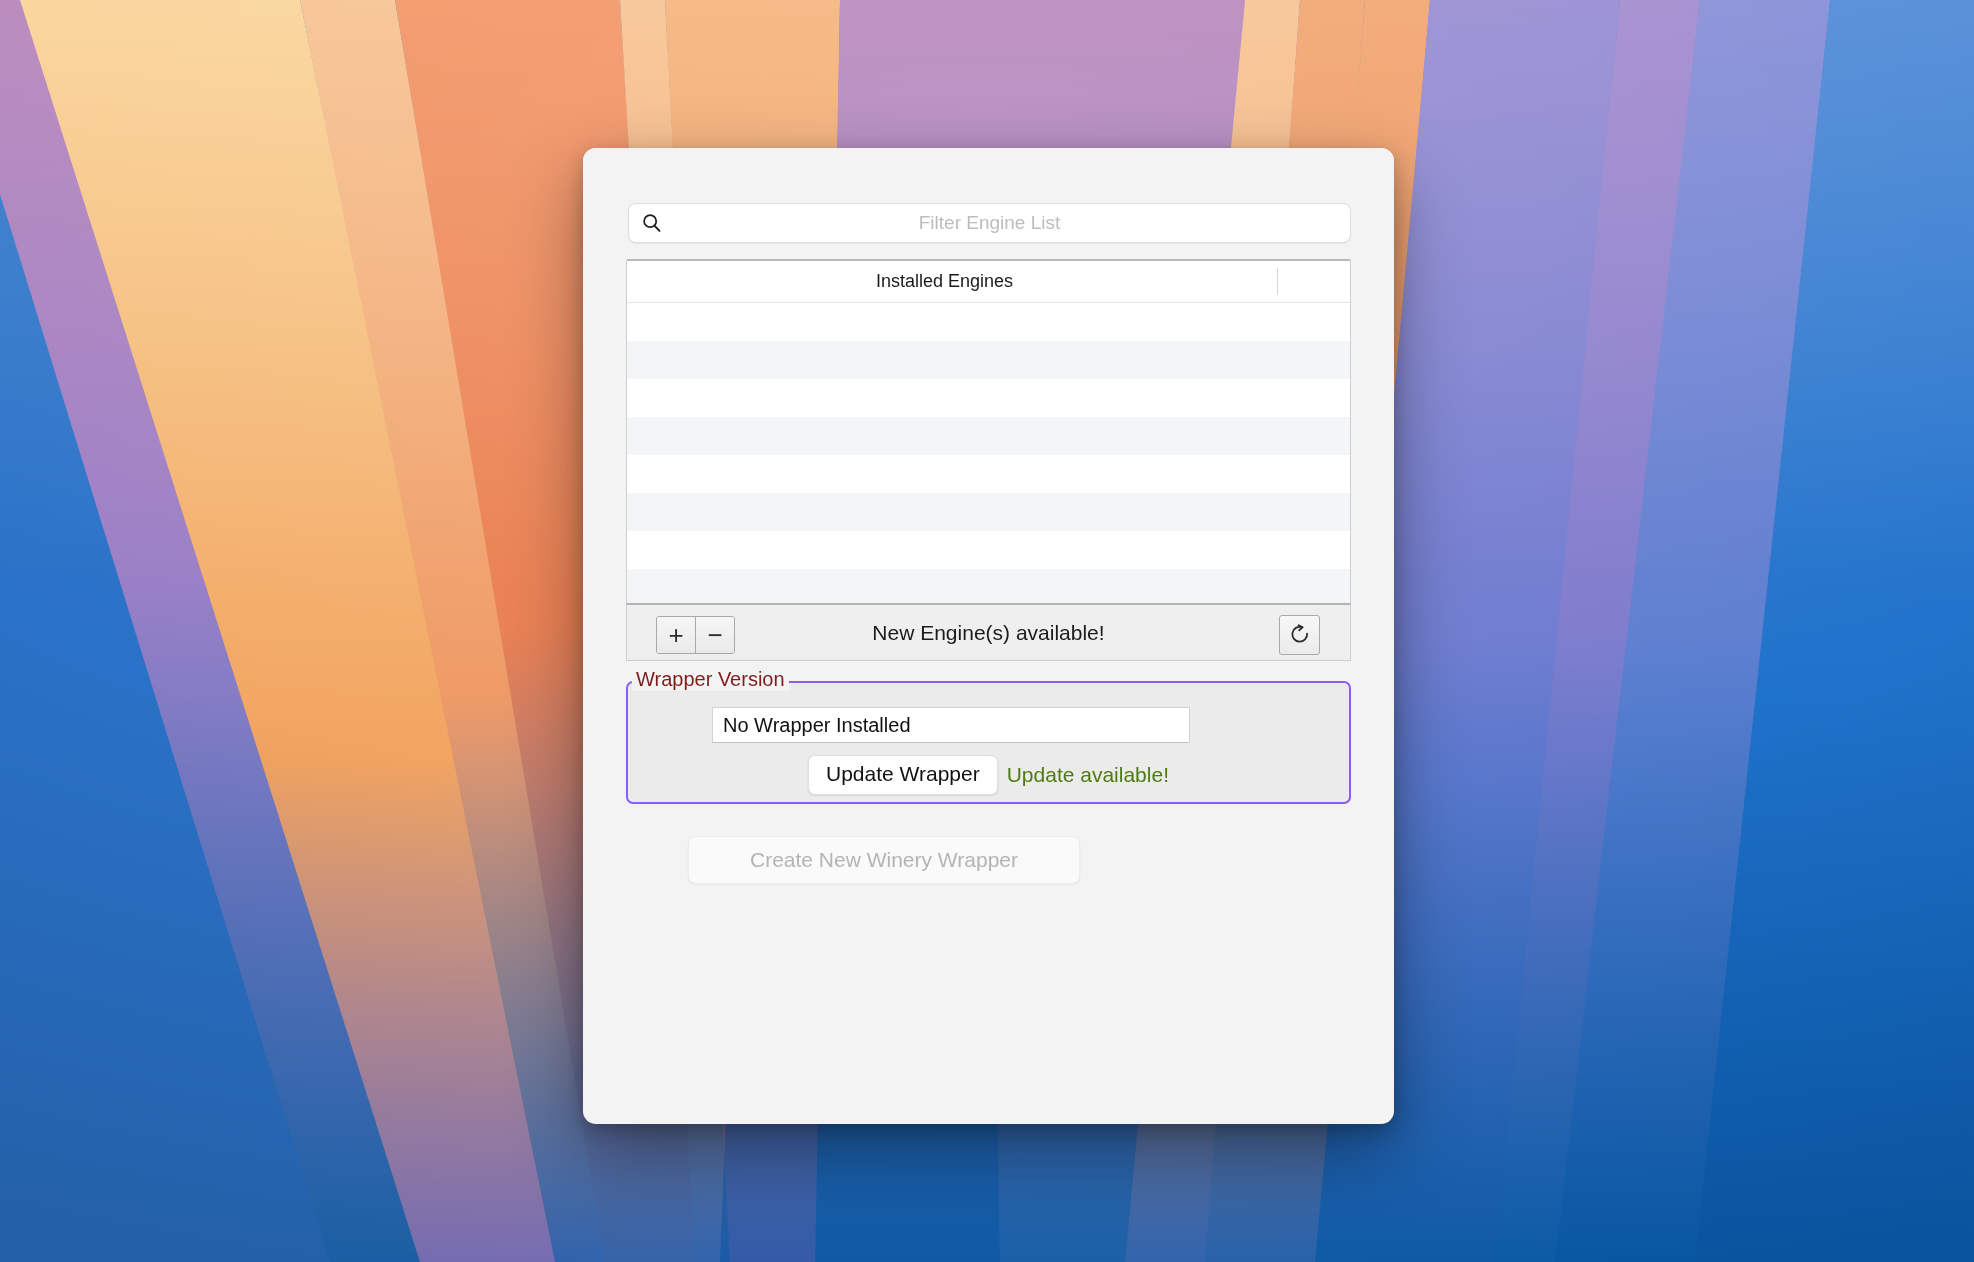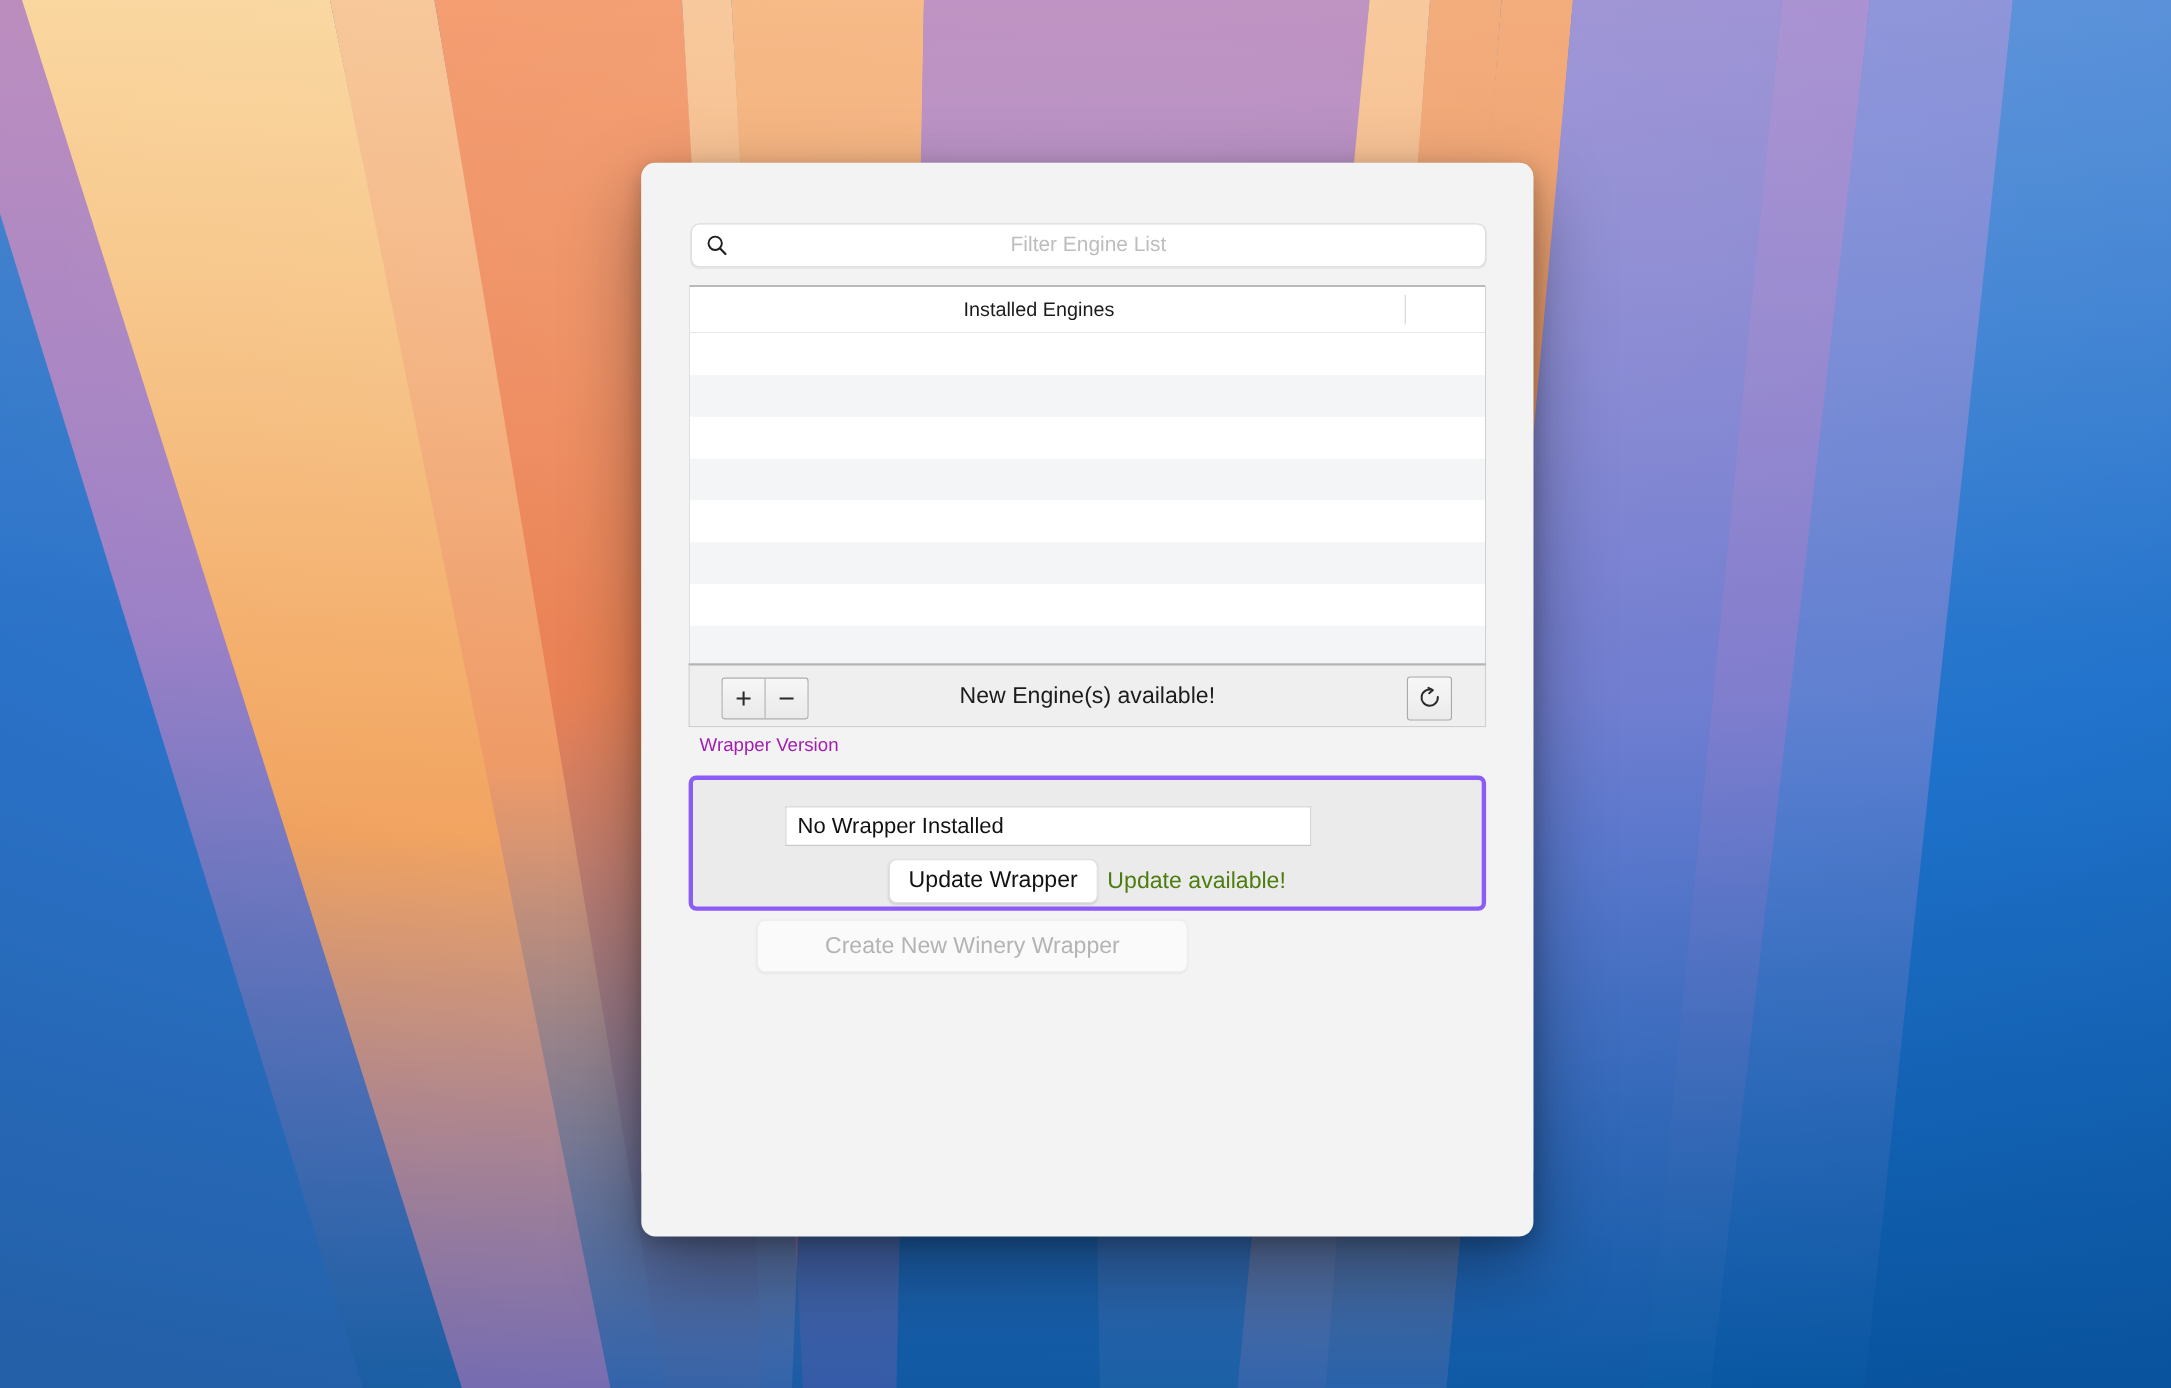--- a/index.html
+++ b/index.html
@@ -222,30 +222,29 @@
 
   
   #wrapper-group {
     position: absolute;
     left: 43px;
     top: 533px;
     width: 725px;
     height: 123px;
     box-sizing: border-box;
     background: #ebebeb;
-    border: 4px solid #8b5cf6;
+    border: 2px solid #8b5cf6;
     border-radius: 7px;
-    margin-top: 24px;
   }
   #wrapper-group-label {
     position: absolute;
     left: 49px;
     top: 520px;
-    font-size: 17px;
-    color: #a21caf;
+    font-size: 20px;
+    color: #7f1d1d;
     background: #f3f3f3;
     padding: 0 4px;
   }
   #wrapper-version-field {
     position: absolute;
     left: 84px;
     top: 24px;
     width: 478px;
     height: 36px;
     background: #ffffff;

